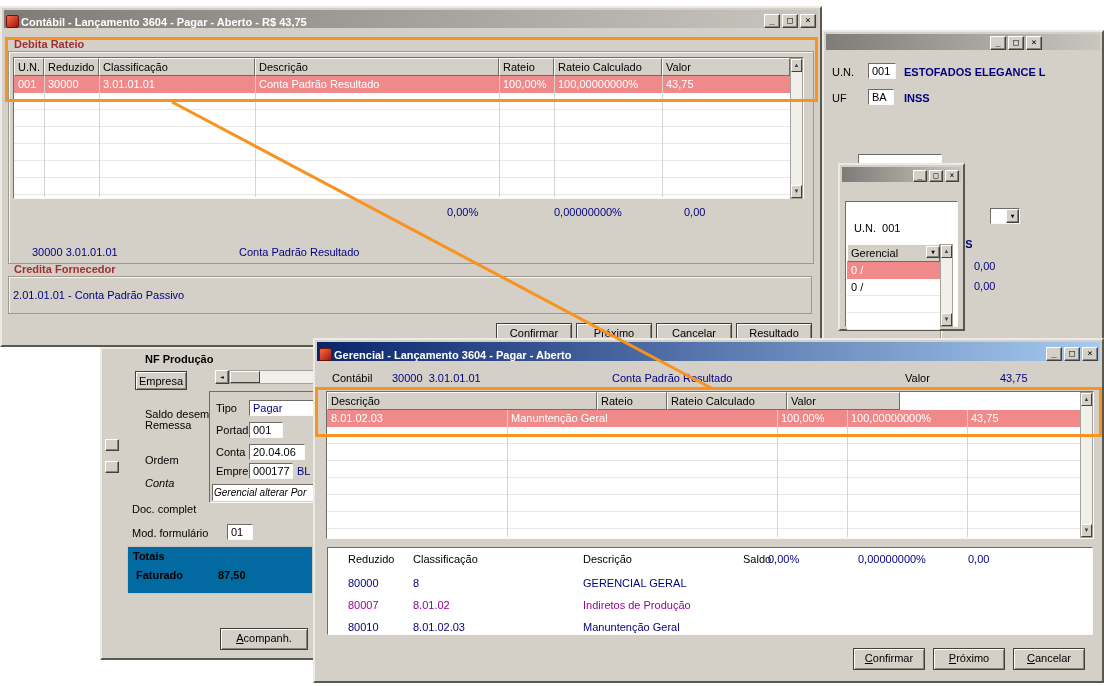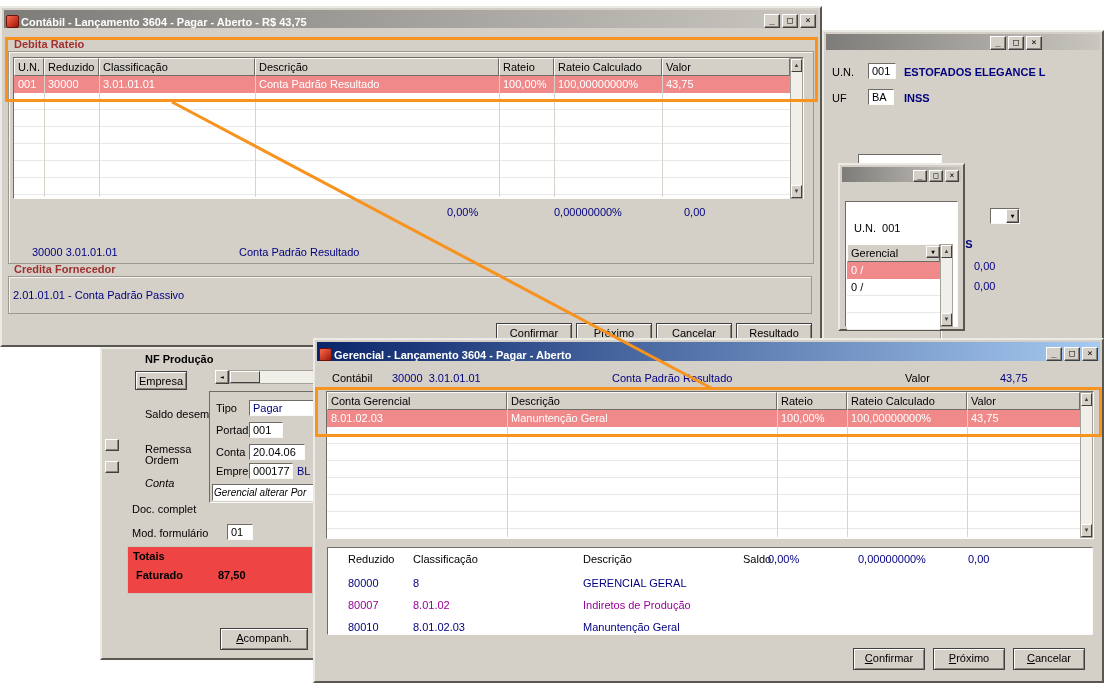--- a/index.html
+++ b/index.html
@@ -152,27 +152,27 @@
     <div class="pbtn hot" style="left:654px;top:315px;width:76px;height:20px">Cancelar</div>
     <div class="pbtn hot" style="left:734px;top:315px;width:76px;height:20px">Resultado</div>
   </div>
 
   <div class="win" style="left:100px;top:347px;width:215px;height:313px;z-index:4">
     <span class="wbtn sm" style="position:absolute;left:3px;top:90px"></span>
     <span class="wbtn sm" style="position:absolute;left:3px;top:112px"></span>
     <span class="lab b" style="left:43px;top:4px">NF Produção</span>
     <div class="pbtn" style="left:33px;top:22px;width:52px;height:19px">Empresa</div>
     <span class="lab" style="left:43px;top:59px">Saldo desemb</span>
-    <span class="lab" style="left:43px;top:94px">Remessa</span>
+    <span class="lab" style="left:43px;top:70px">Remessa</span>
     <span class="lab" style="left:43px;top:105px">Ordem</span>
     <span class="lab it" style="left:43px;top:128px">Conta</span>
     <span class="lab" style="left:30px;top:154px">Doc. complet</span>
     <span class="lab" style="left:30px;top:178px">Mod. formulário</span>
     <span class="field" style="left:125px;top:175px;width:26px;height:16px">01</span>
-    <div style="position:absolute;left:25px;top:197px;width:186px;height:48px;background:#ef4444;border:1px solid #C9C6C0">
+    <div style="position:absolute;left:25px;top:197px;width:186px;height:48px;background:#0369a1;border:1px solid #C9C6C0">
       <span class="lab b" style="left:5px;top:3px">Totais</span>
       <span class="lab b" style="left:8px;top:22px">Faturado</span>
       <span class="lab b r" style="left:90px;top:22px;width:65px">87,50</span>
     </div>
     <div class="pbtn hot" style="left:118px;top:279px;width:88px;height:22px">Acompanh.</div>
     <span class="wbtn" style="position:absolute;left:113px;top:21px;width:14px;height:14px;font-size:6px;line-height:12px">◄</span>
     <div style="position:absolute;left:127px;top:21px;width:86px;height:14px;background:#F1EFE9;border:1px solid #A5A29A">
       <div style="position:absolute;left:0;top:0;width:30px;height:12px;background:#D4D0C8;border:1px solid;border-color:#fff #404040 #404040 #fff"></div>
     </div>
     <div style="position:absolute;left:107px;top:42px;width:108px;height:112px;background:#D4D0C8;border:1px solid;border-color:#6F6C66 #FBFAF8 #FBFAF8 #6F6C66">
@@ -198,21 +198,20 @@
       <span class="wbtn">□</span>
       <span class="wbtn">×</span>
     </div>
     <span class="lab" style="left:17px;top:32px">Contábil</span>
     <span class="lab navy pre" style="left:77px;top:32px">30000  3.01.01.01</span>
     <span class="lab navy" style="left:297px;top:32px">Conta Padrão Resultado</span>
     <span class="lab" style="left:590px;top:32px">Valor</span>
     <span class="lab navy r" style="left:685px;top:32px;width:70px">43,75</span>
     <div class="sunk" style="left:11px;top:51px;width:768px;height:148px"></div>
     <div class="ghead" style="left:12px;top:52px">
-      <div class="hc" style="width:180px">Conta Gerencial</div>
       <div class="hc" style="width:270px">Descrição</div>
       <div class="hc" style="width:70px">Rateio</div>
       <div class="hc" style="width:120px">Rateio Calculado</div>
       <div class="hc" style="width:113px">Valor</div>
     </div>
     <div class="prow" style="left:12px;top:70px;width:753px">
       <span class="pc" style="width:180px">8.01.02.03</span>
       <span class="pc" style="width:270px">Manuntenção Geral</span>
       <span class="pc r" style="width:70px">100,00%</span>
       <span class="pc r" style="width:120px">100,00000000%</span>

